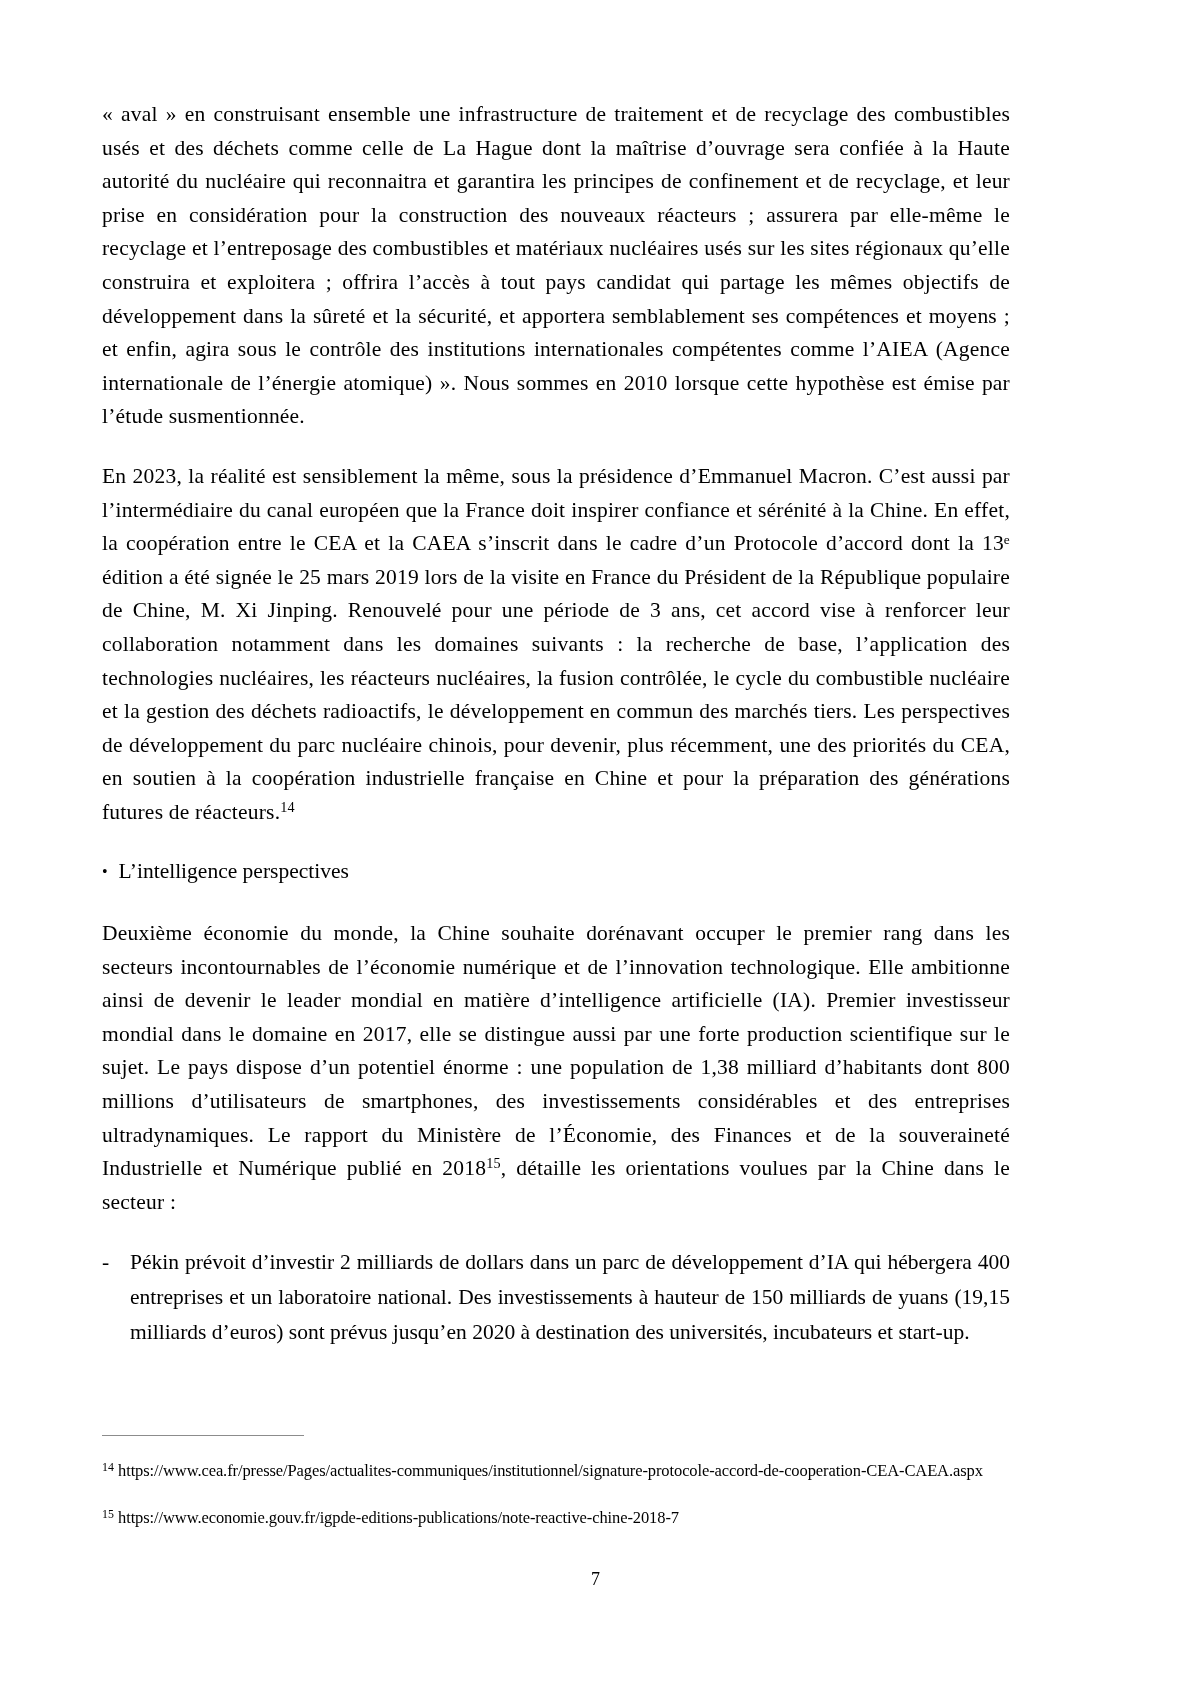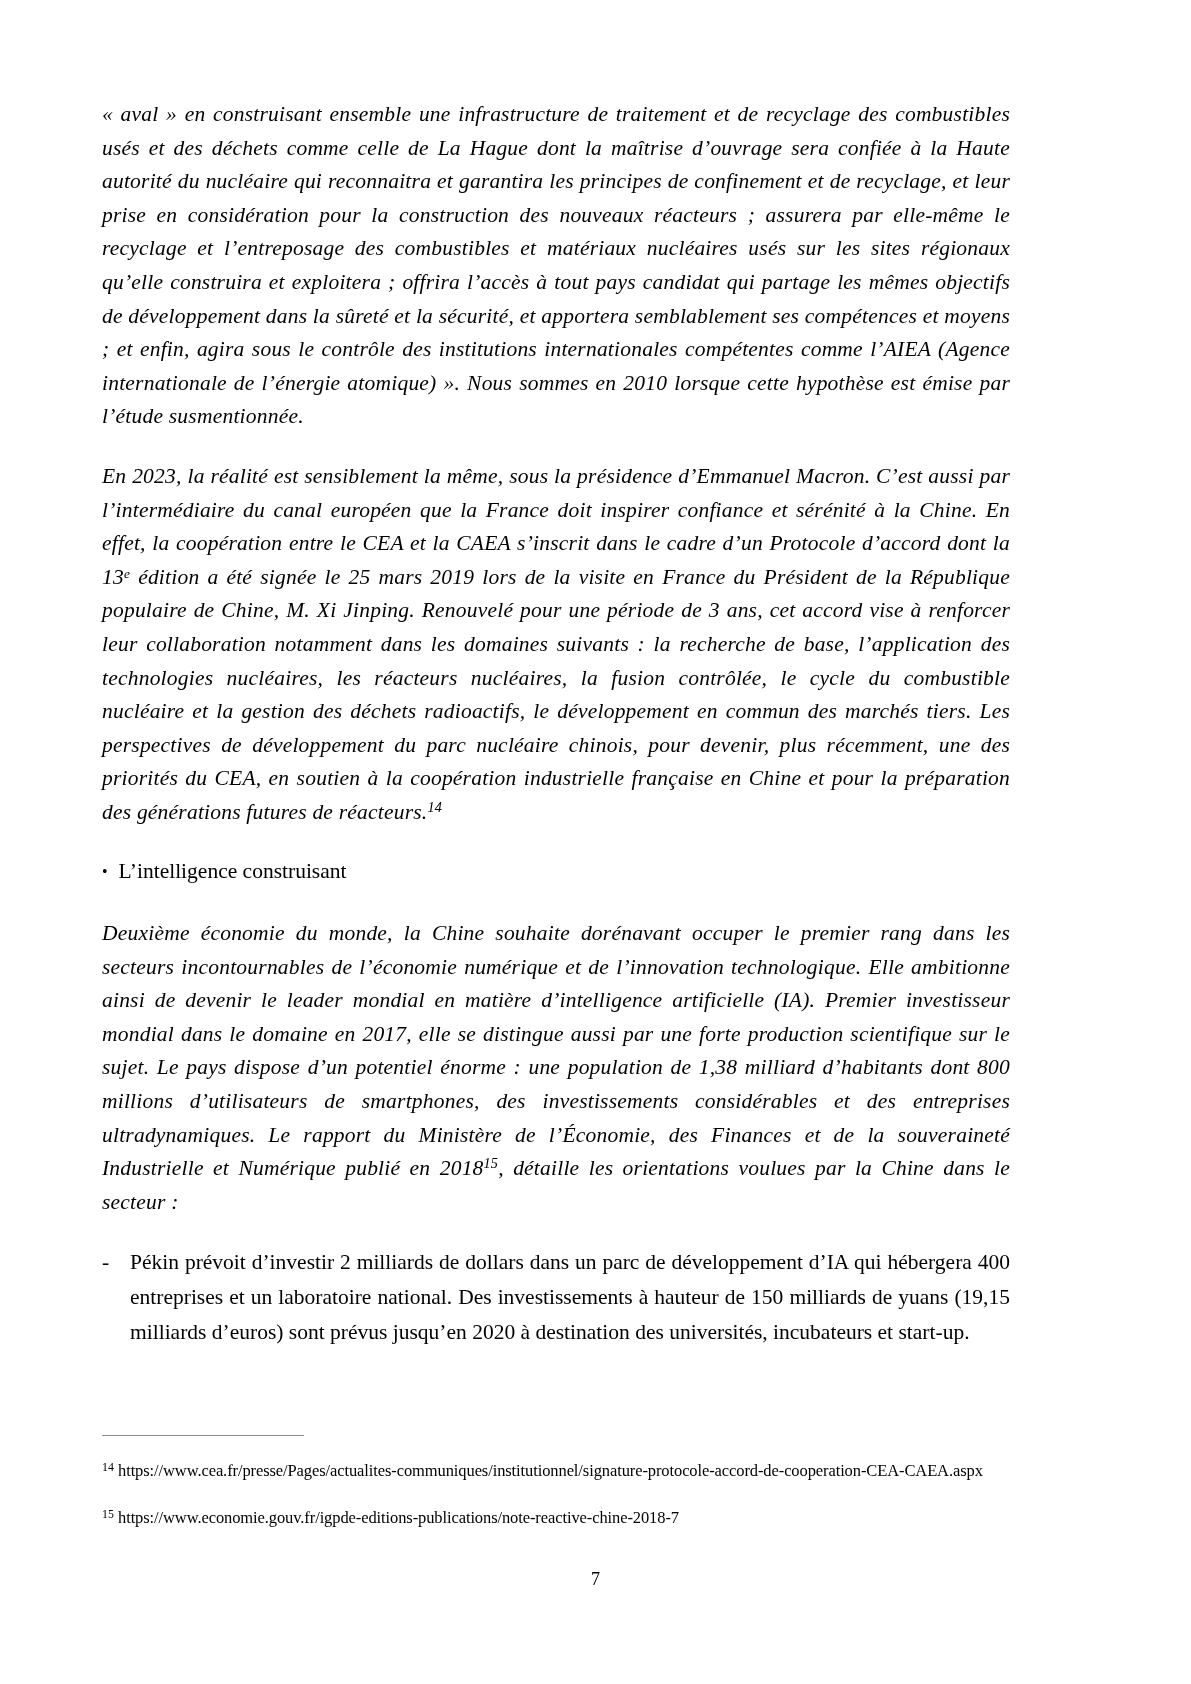--- a/index.html
+++ b/index.html
@@ -24,21 +24,20 @@
     width: 908px;
   }
   p.body {
     margin: 0 0 26px 0;
     font-size: 21.5px;
     line-height: 33.6px;
     text-align: justify;
     text-justify: inter-word;
     hyphens: none;
     letter-spacing: 0.01em;
-    font-style: italic;
   }
   p.body:last-child { margin-bottom: 0; }
   sup.fn {
     font-size: 0.66em;
     vertical-align: 0.5em;
     line-height: 0;
   }
   sup.ord {
     font-size: 0.62em;
     vertical-align: 0.42em;
@@ -122,21 +121,21 @@
 <div class="page">
 
   <div class="content">
 
     <p class="body"><span>« aval » en construisant ensemble une infrastructure de traitement et de recyclage des combustibles usés et des déchets comme celle de La Hague dont la maîtrise d’ouvrage sera confiée à la Haute autorité du nucléaire qui reconnaitra et garantira les principes de confinement et de recyclage, et leur prise en considération pour la construction des nouveaux réacteurs ; assurera par elle-même le recyclage et l’entreposage des combustibles et matériaux nucléaires usés sur les sites régionaux qu’elle construira et exploitera ; offrira l’accès à tout pays candidat qui partage les mêmes objectifs de développement dans la sûreté et la sécurité, et apportera semblablement ses compétences et moyens ; et enfin, agira sous le contrôle des institutions internationales compétentes comme l’AIEA (Agence internationale de l’énergie atomique) ». Nous sommes en 2010 lorsque cette hypothèse est émise par l’étude susmentionnée.</span></p>
 
     <p class="body"><span>En 2023, la réalité est sensiblement la même, sous la présidence d’Emmanuel Macron. C’est aussi par l’intermédiaire du canal européen que la France doit inspirer confiance et sérénité à la Chine. En effet, la coopération entre le CEA et la CAEA s’inscrit dans le cadre d’un Protocole d’accord dont la 13</span><sup class="ord">e</sup><span> édition a été signée le 25 mars 2019 lors de la visite en France du Président de la République populaire de Chine, M. Xi Jinping. Renouvelé pour une période de 3 ans, cet accord vise à renforcer leur collaboration notamment dans les domaines suivants : la recherche de base, l’application des technologies nucléaires, les réacteurs nucléaires, la fusion contrôlée, le cycle du combustible nucléaire et la gestion des déchets radioactifs, le développement en commun des marchés tiers. Les perspectives de développement du parc nucléaire chinois, pour devenir, plus récemment, une des priorités du CEA, en soutien à la coopération industrielle française en Chine et pour la préparation des générations futures de réacteurs.</span><sup class="fn">14</sup></p>
 
     <div class="bullet-line">
       <span class="marker">•</span>
-      <span>L’intelligence construisant</span>
+      <span>L’intelligence perspectives</span>
     </div>
 
     <p class="body"><span>Deuxième économie du monde, la Chine souhaite dorénavant occuper le premier rang dans les secteurs incontournables de l’économie numérique et de l’innovation technologique. Elle ambitionne ainsi de devenir le leader mondial en matière d’intelligence artificielle (IA). Premier investisseur mondial dans le domaine en 2017, elle se distingue aussi par une forte production scientifique sur le sujet. Le pays dispose d’un potentiel énorme : une population de 1,38 milliard d’habitants dont 800 millions d’utilisateurs de smartphones, des investissements considérables et des entreprises ultradynamiques. Le rapport du Ministère de l’Économie, des Finances et de la souveraineté Industrielle et Numérique publié en 2018</span><sup class="fn">15</sup><span>, détaille les orientations voulues par la Chine dans le secteur :</span></p>
 
     <ul class="dash-list">
       <li class="dash-item">
         <span class="dash">-</span>
         <span class="dash-text">Pékin prévoit d’investir 2 milliards de dollars dans un parc de développement d’IA qui hébergera 400 entreprises et un laboratoire national. Des investissements à hauteur de 150 milliards de yuans (19,15 milliards d’euros) sont prévus jusqu’en 2020 à destination des universités, incubateurs et start-up.</span>
       </li>
     </ul>

